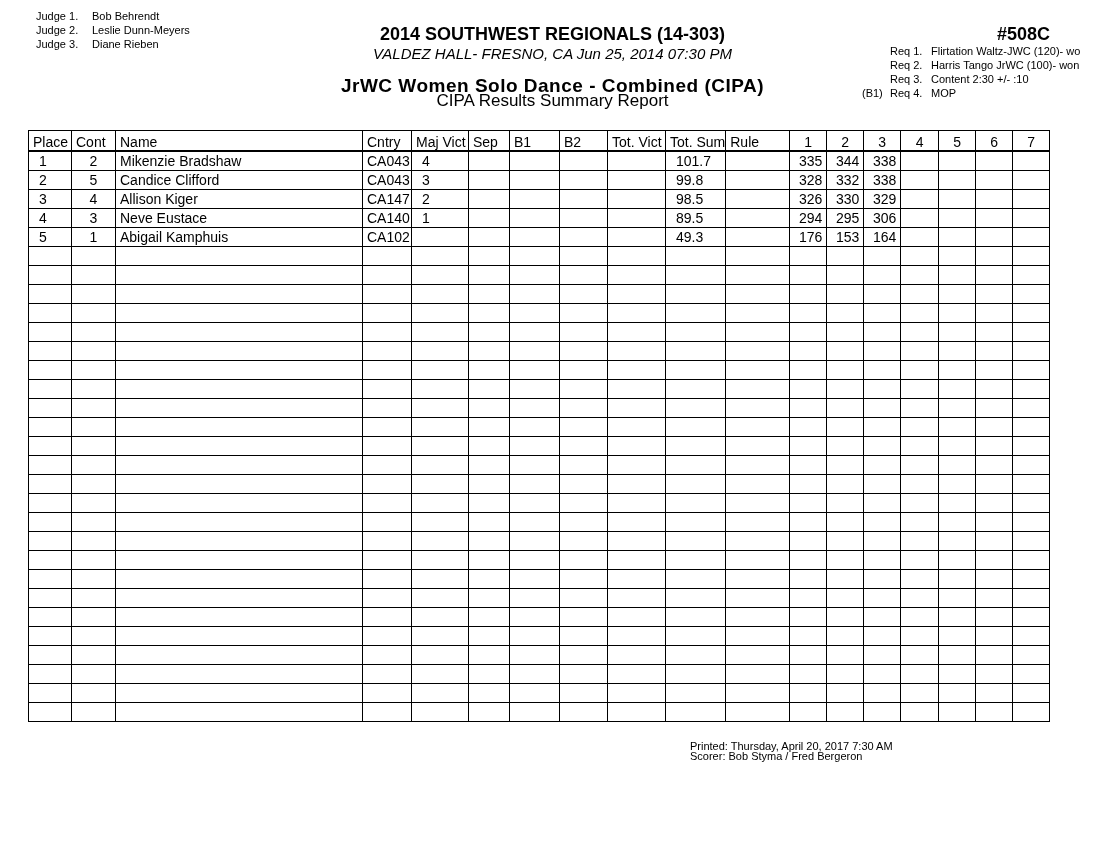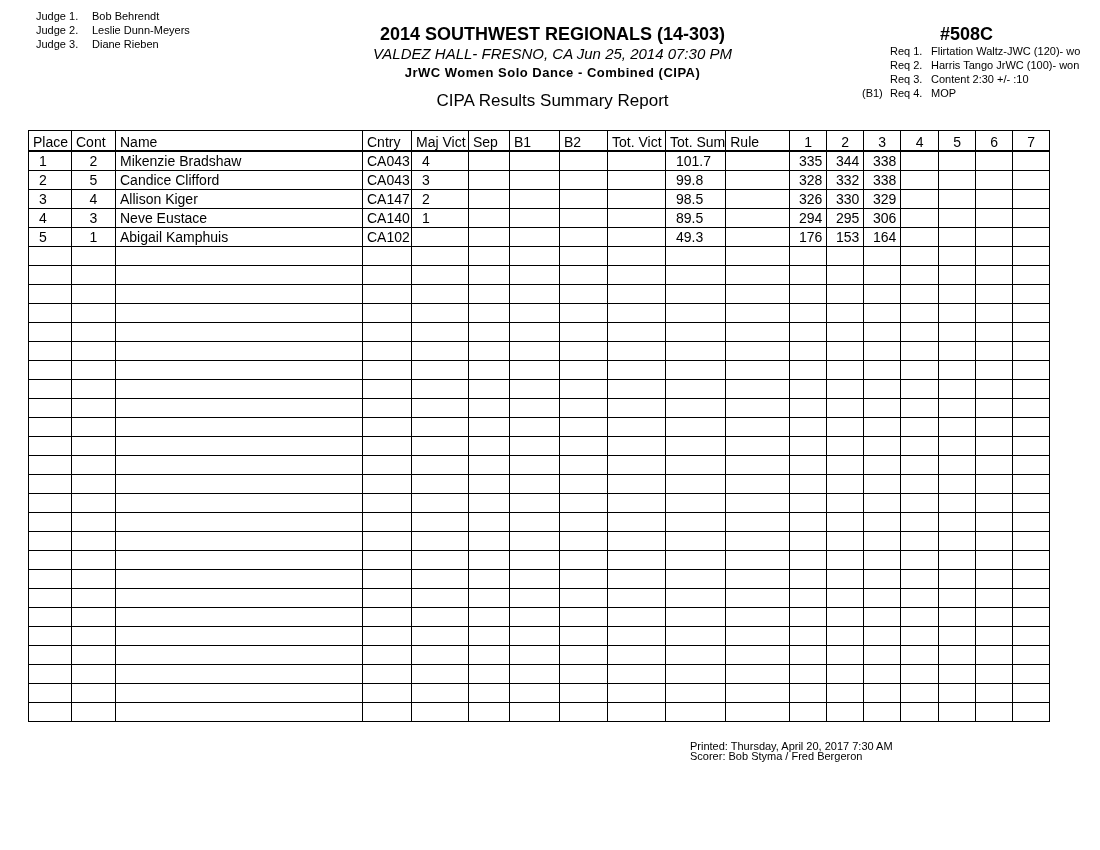--- a/index.html
+++ b/index.html
@@ -3,23 +3,23 @@
 <meta charset="utf-8">
 <style>
   html, body { margin:0; padding:0; background:#fff; }
   body { width:1100px; height:850px; position:relative; overflow:hidden; font-family:"Liberation Sans", sans-serif; color:#000; }
   .abs { position:absolute; }
   .judges { left:36px; top:9px; font-size:11px; line-height:14px; }
   .judges .row span.lbl { display:inline-block; width:56px; }
   .center { left:300px; width:505px; text-align:center; }
   .t1 { top:24px; font-size:18px; font-weight:bold; }
   .t2 { top:45px; font-size:15px;font-style:italic; }
-  .t3 { top:65px; font-size:13px; font-weight:bold; letter-spacing:0.5px; }
+  .t3 { top:75px; font-size:19px; font-weight:bold; letter-spacing:0.5px; }
   .t4 { top:91px; font-size:17px; }
-  .evnum { left:940px; width:110px; text-align:left; top:24px; font-size:18px; font-weight:bold; }
+  .evnum { left:940px; width:110px; text-align:right; top:24px; font-size:18px; font-weight:bold; }
   .reqs { left:862px; top:44px; font-size:11px; line-height:14px; white-space:nowrap; }
   .reqs .pre { display:inline-block; width:28px; }
   .reqs .lbl { display:inline-block; width:41px; }
   table.grid { position:absolute; left:28px; top:130px; border-collapse:collapse; table-layout:fixed; font-size:14px; }
   table.grid td, table.grid th { border:1px solid #000; height:18px; padding:0 0 0 4px; font-weight:normal; text-align:left; white-space:nowrap; overflow:hidden; }
   table.grid thead th { border-bottom:2px solid #000; height:17px; padding-top:2px; }
   table.grid th.c, table.grid td.c { text-align:center; padding-left:0; }
   table.grid td.r { text-align:right; padding-right:4px; padding-left:0; }
   table.grid td.ind { padding-left:10px; }
   .footer { left:690px; font-size:11px; }

